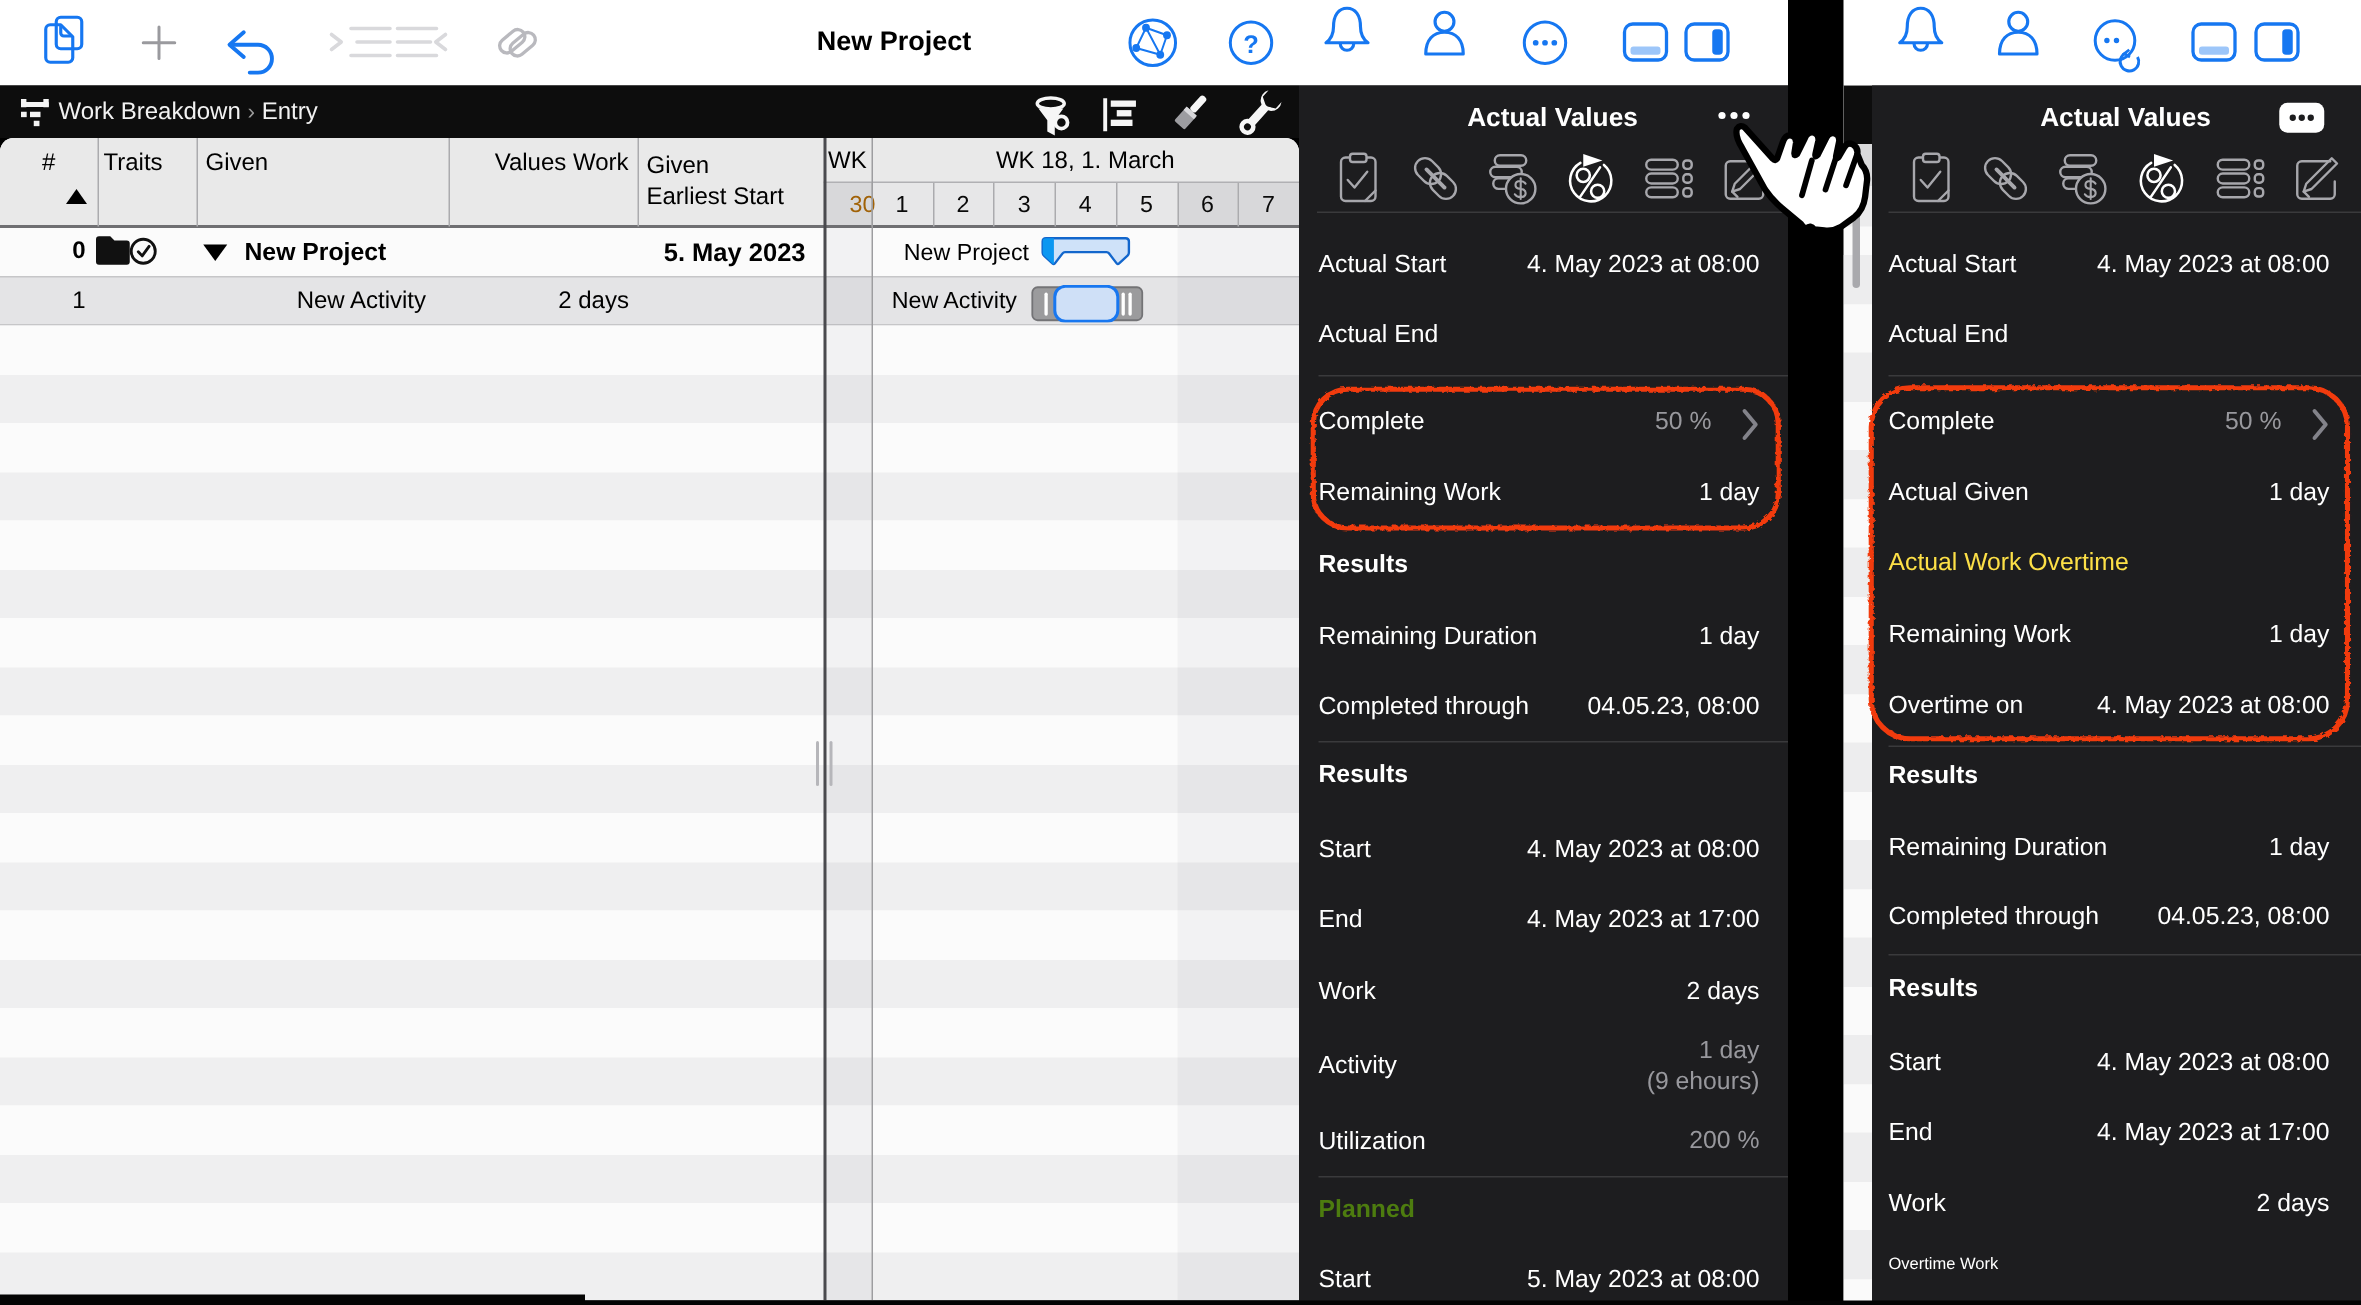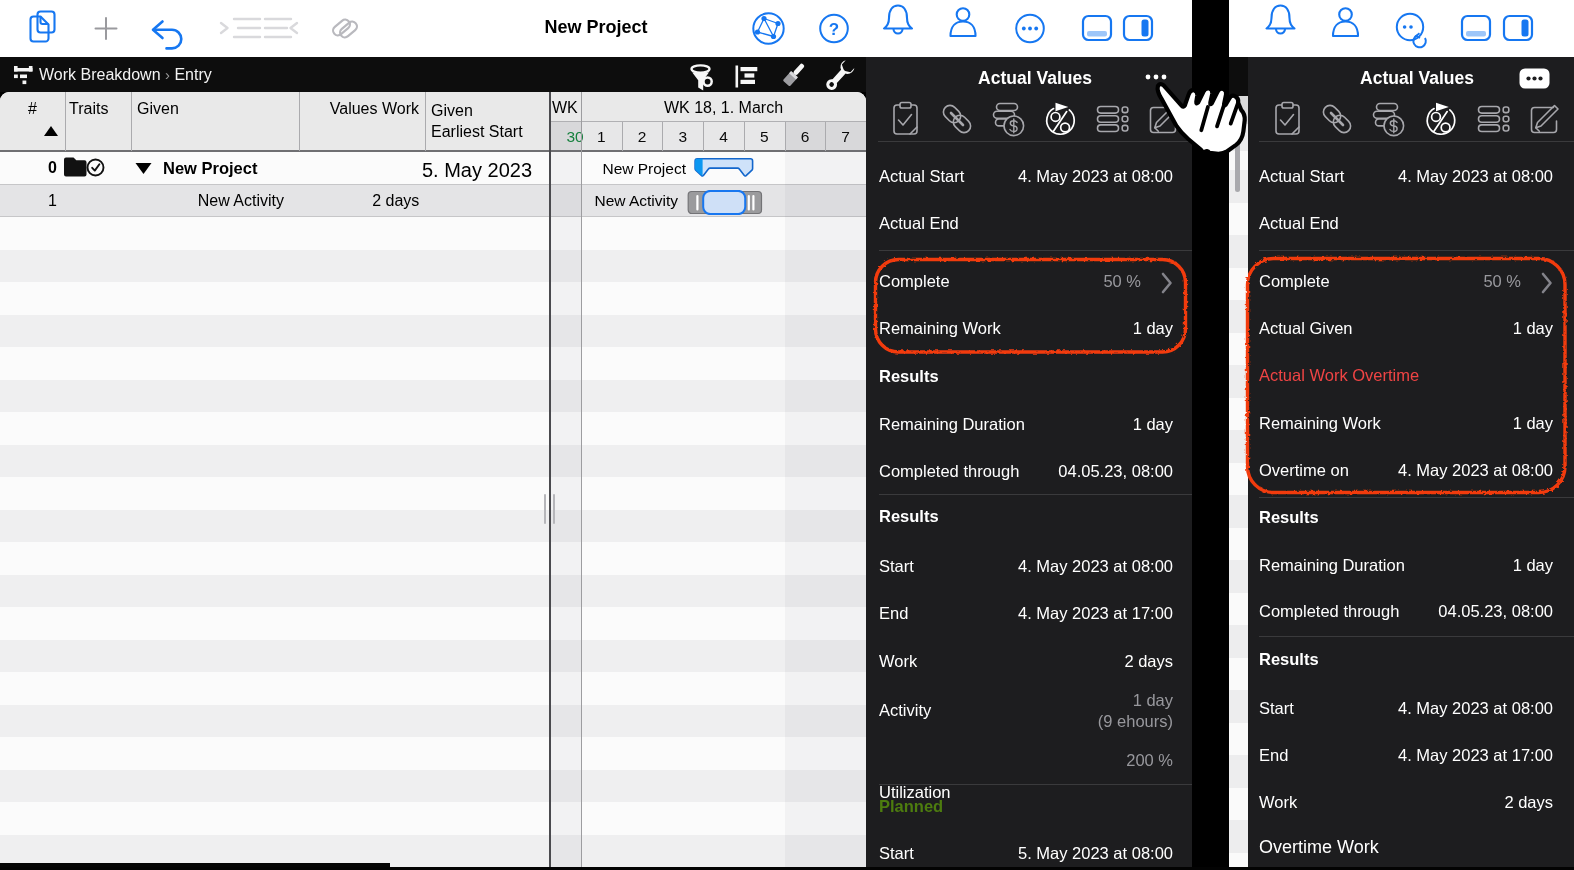--- a/index.html
+++ b/index.html
@@ -166,21 +166,21 @@
       <polygon points="8,1 15,11 1,11" fill="#000"></polygon>
     </svg>
 <div class="lbl" style="left:69px;top:8px;font-size:16px;color:#000;">Traits</div>
 <div class="lbl" style="left:137px;top:8px;font-size:16px;color:#000;">Given</div>
 <div class="lbl" style="left:299px;top:8px;width:120px;text-align:right;font-size:16px;color:#000;">Values Work</div>
 <div class="lbl" style="left:431px;top:8px;font-size:16px;color:#000;line-height:21.5px;">Given<br>Earliest Start</div>
 <div class="abs" style="left:550px;top:5px;width:31px;height:24px;overflow:hidden;">
       <div class="lbl" style="left:2px;top:2px;font-size:16px;color:#000;">WK&nbsp;1</div>
     </div>
 <div class="lbl" style="left:581px;top:7px;width:285px;text-align:center;font-size:16px;color:#000;">WK 18, 1. March</div>
-<div class="lbl" style="left:549px;top:36px;width:52px;text-align:center;font-size:15.5px;color:#15803d;">30</div>
+<div class="lbl" style="left:549px;top:36px;width:52px;text-align:center;font-size:15.5px;color:#a16207;">30</div>
 <div class="lbl" style="left:581px;top:36px;width:40.700000000000045px;text-align:center;font-size:15.5px;color:#0a0a0a;">1</div>
 <div class="lbl" style="left:621.7px;top:36px;width:40.69999999999993px;text-align:center;font-size:15.5px;color:#0a0a0a;">2</div>
 <div class="lbl" style="left:662.4px;top:36px;width:40.700000000000045px;text-align:center;font-size:15.5px;color:#0a0a0a;">3</div>
 <div class="lbl" style="left:703.1px;top:36px;width:40.799999999999955px;text-align:center;font-size:15.5px;color:#0a0a0a;">4</div>
 <div class="lbl" style="left:743.9px;top:36px;width:40.700000000000045px;text-align:center;font-size:15.5px;color:#0a0a0a;">5</div>
 <div class="lbl" style="left:784.6px;top:36px;width:40.69999999999993px;text-align:center;font-size:15.5px;color:#0a0a0a;">6</div>
 <div class="lbl" style="left:825.3px;top:36px;width:40.700000000000045px;text-align:center;font-size:15.5px;color:#0a0a0a;">7</div>
 <div class="abs" style="left:0;top:58.5px;width:866px;height:1.6px;background:#6f6f72;"></div>
 <div class="abs" style="left:549px;top:29.5px;width:317px;height:1px;background:#b0b0b3;"></div>
 <div class="abs" style="left:65px;top:0;width:1px;height:59px;background:#ababae;"></div>
@@ -199,21 +199,21 @@
 <div class="lbl" style="left:20px;top:67px;width:37px;text-align:right;font-size:16px;font-weight:bold;color:#000;">0</div>
 <svg class="abs" style="left:64px;top:59px;" width="44" height="34" viewBox="0 0 44 34">
 <path d="M2,6.5 h7.5 l2.8,2.8 h8.2 a2,2 0 0 1 2,2 v12.2 a2,2 0 0 1 -2,2 h-18.5 a2,2 0 0 1 -2,-2 v-15 a2,2 0 0 1 2,-2 z" fill="#111"></path>
 <circle cx="31.5" cy="16.5" r="8" fill="none" stroke="#111" stroke-width="1.9"></circle>
 <path d="M28.2,16.8 l2.6,2.8 4.6,-6.4" fill="none" stroke="#111" stroke-width="1.9" stroke-linecap="round" stroke-linejoin="round"></path>
 </svg>
 <svg class="abs" style="left:135px;top:70px;" width="17" height="13">
       <polygon points="0.5,1 16.5,1 8.5,12" fill="#000"></polygon>
     </svg>
 <div class="lbl" style="left:163px;top:67px;font-size:16.5px;font-weight:bold;color:#000;">New Project</div>
-<div class="lbl" style="left:417px;top:67px;width:120px;text-align:center;font-size:20px;font-weight:normal;color:#000;">5. May 2023</div>
+<div class="lbl" style="left:417px;top:67px;width:120px;text-align:right;font-size:17px;font-weight:bold;color:#000;">5. May 2023</div>
 <div class="lbl" style="left:20px;top:100px;width:37px;text-align:right;font-size:16px;color:#000;">1</div>
 <div class="lbl" style="left:164px;top:100px;width:120px;text-align:right;font-size:16px;color:#000;">New Activity</div>
 <div class="lbl" style="left:299px;top:100px;width:120.3px;text-align:right;font-size:16px;color:#000;">2 days</div>
 <div class="lbl" style="left:536px;top:68px;width:150px;text-align:right;font-size:15.5px;color:#000;">New Project</div>
 <div class="lbl" style="left:528px;top:100px;width:150px;text-align:right;font-size:15.5px;color:#000;">New Activity</div>
 <svg class="abs" style="left:694px;top:66.5px;" width="60" height="20" viewBox="0 0 60 20">
 <defs>
         <clipPath id="sumclip">
           <path d="M3.3,0.8 H56.4 Q58.6,0.8 58.6,3 V10.4 Q58.6,11.6 57.7,12.4 L52.1,17.6 Q51.1,18.5 50.3,17.4 L45.3,10.9 Q44.7,10.1 43.7,10.1 H16 Q15,10.1 14.4,10.9 L9.4,17.4 Q8.6,18.5 7.6,17.6 L2,12.4 Q1.1,11.6 1.1,10.4 V3 Q1.1,0.8 3.3,0.8 Z"></path>
         </clipPath>
@@ -281,21 +281,21 @@
 <div class="lbl" style="left:879px;top:461.5px;font-size:16.5px;color:#fff;">Completed through</div>
 <div class="lbl" style="right:401px;top:461.5px;font-size:16.5px;color:#fff;text-align:right;">04.05.23, 08:00</div>
 <div class="lbl" style="left:879px;top:506.5px;font-size:16.5px;color:#fff;font-weight:bold;">Results</div>
 <div class="lbl" style="left:879px;top:557px;font-size:16.5px;color:#fff;">Start</div>
 <div class="lbl" style="right:401px;top:557px;font-size:16.5px;color:#fff;text-align:right;">4. May 2023 at 08:00</div>
 <div class="lbl" style="left:879px;top:604px;font-size:16.5px;color:#fff;">End</div>
 <div class="lbl" style="right:401px;top:604px;font-size:16.5px;color:#fff;text-align:right;">4. May 2023 at 17:00</div>
 <div class="lbl" style="left:879px;top:651.5px;font-size:16.5px;color:#fff;">Work</div>
 <div class="lbl" style="right:401px;top:651.5px;font-size:16.5px;color:#fff;text-align:right;">2 days</div>
 <div class="lbl" style="left:879px;top:700.5px;font-size:16.5px;color:#fff;">Activity</div>
-<div class="lbl" style="left:879px;top:783px;font-size:16.5px;color:#fff;">Utilization</div>
+<div class="lbl" style="left:879px;top:752px;font-size:16.5px;color:#fff;">Utilization</div>
 <div class="lbl" style="right:401px;top:750.5px;font-size:16.5px;color:#98989d;text-align:right;">200&nbsp;%</div>
 <div class="lbl" style="left:879px;top:797px;font-size:16.5px;color:#4d7c0f;font-weight:bold;">Planned</div>
 <div class="lbl" style="left:879px;top:843.5px;font-size:16.5px;color:#fff;">Start</div>
 <div class="lbl" style="right:401px;top:843.5px;font-size:16.5px;color:#fff;text-align:right;">5. May 2023 at 08:00</div>
 <div class="lbl" style="right:401px;top:690px;font-size:16.5px;color:#98989d;text-align:right;line-height:21px;">1 day<br>(9 ehours)</div>
 <svg class="abs" style="left:1160px;top:272px;" width="14" height="22">
     <polyline points="3,2 10.5,11 3,20" fill="none" stroke="#83838a" stroke-width="2.6" stroke-linecap="round" stroke-linejoin="round"></polyline>
   </svg>
 <svg class="abs" style="left:1143px;top:71px;" width="30" height="12">
     <circle cx="5" cy="6" r="2.4" fill="#fff"></circle>
@@ -342,38 +342,38 @@
 <div class="abs" style="left:1259px;top:496.5px;width:315px;height:1px;background:#3a3a3c;"></div>
 <div class="abs" style="left:1259px;top:636px;width:315px;height:1px;background:#3a3a3c;"></div>
 <div class="abs" style="left:1259px;top:140.5px;width:315px;height:1px;background:#3a3a3c;"></div>
 <div class="lbl" style="left:1259px;top:167px;font-size:16.5px;color:#fff;">Actual Start</div>
 <div class="lbl" style="right:21px;top:167px;font-size:16.5px;color:#fff;text-align:right;">4. May 2023 at 08:00</div>
 <div class="lbl" style="left:1259px;top:213.5px;font-size:16.5px;color:#fff;">Actual End</div>
 <div class="lbl" style="left:1259px;top:272px;font-size:16.5px;color:#fff;">Complete</div>
 <div class="lbl" style="right:53px;top:272px;font-size:16.5px;color:#98989d;text-align:right;">50&nbsp;%</div>
 <div class="lbl" style="left:1259px;top:319.3px;font-size:16.5px;color:#fff;">Actual Given</div>
 <div class="lbl" style="right:21px;top:319.3px;font-size:16.5px;color:#fff;text-align:right;">1 day</div>
-<div class="lbl" style="left:1259px;top:366px;font-size:16.5px;color:#ef4444;">Actual Work Overtime</div>
+<div class="lbl" style="left:1259px;top:366px;font-size:16.5px;color:#fde047;">Actual Work Overtime</div>
 <div class="lbl" style="left:1259px;top:413.8px;font-size:16.5px;color:#fff;">Remaining Work</div>
 <div class="lbl" style="right:21px;top:413.8px;font-size:16.5px;color:#fff;text-align:right;">1 day</div>
 <div class="lbl" style="left:1259px;top:460.5px;font-size:16.5px;color:#fff;">Overtime on</div>
 <div class="lbl" style="right:21px;top:460.5px;font-size:16.5px;color:#fff;text-align:right;">4. May 2023 at 08:00</div>
 <div class="lbl" style="left:1259px;top:508px;font-size:16.5px;color:#fff;font-weight:bold;">Results</div>
 <div class="lbl" style="left:1259px;top:555.7px;font-size:16.5px;color:#fff;">Remaining Duration</div>
 <div class="lbl" style="right:21px;top:555.7px;font-size:16.5px;color:#fff;text-align:right;">1 day</div>
 <div class="lbl" style="left:1259px;top:602.4px;font-size:16.5px;color:#fff;">Completed through</div>
 <div class="lbl" style="right:21px;top:602.4px;font-size:16.5px;color:#fff;text-align:right;">04.05.23, 08:00</div>
 <div class="lbl" style="left:1259px;top:650.3px;font-size:16.5px;color:#fff;font-weight:bold;">Results</div>
 <div class="lbl" style="left:1259px;top:699.3px;font-size:16.5px;color:#fff;">Start</div>
 <div class="lbl" style="right:21px;top:699.3px;font-size:16.5px;color:#fff;text-align:right;">4. May 2023 at 08:00</div>
 <div class="lbl" style="left:1259px;top:746px;font-size:16.5px;color:#fff;">End</div>
 <div class="lbl" style="right:21px;top:746px;font-size:16.5px;color:#fff;text-align:right;">4. May 2023 at 17:00</div>
 <div class="lbl" style="left:1259px;top:793.2px;font-size:16.5px;color:#fff;">Work</div>
 <div class="lbl" style="right:21px;top:793.2px;font-size:16.5px;color:#fff;text-align:right;">2 days</div>
-<div class="lbl" style="left:1259px;top:837.4px;font-size:18px;color:#fff;">Overtime Work</div>
+<div class="lbl" style="left:1259px;top:837.4px;font-size:11px;color:#fff;">Overtime Work</div>
 <svg class="abs" style="left:1540px;top:272px;" width="14" height="22">
     <polyline points="3,2 10.5,11 3,20" fill="none" stroke="#83838a" stroke-width="2.6" stroke-linecap="round" stroke-linejoin="round"></polyline>
   </svg>
 <svg class="abs" style="left:1519px;top:67.5px;" width="32" height="21">
     <rect x="0.5" y="0.5" width="30" height="20" rx="5.5" fill="#fff"></rect>
 <circle cx="9.5" cy="10.5" r="2.1" fill="#1d1d1f"></circle>
     <circle cx="15.5" cy="10.5" r="2.1" fill="#1d1d1f"></circle>
     <circle cx="21.5" cy="10.5" r="2.1" fill="#1d1d1f"></circle>
   </svg>
 <svg class="abs" style="left:1248px;top:57px;" width="326" height="90" viewBox="0 0 326 90">

